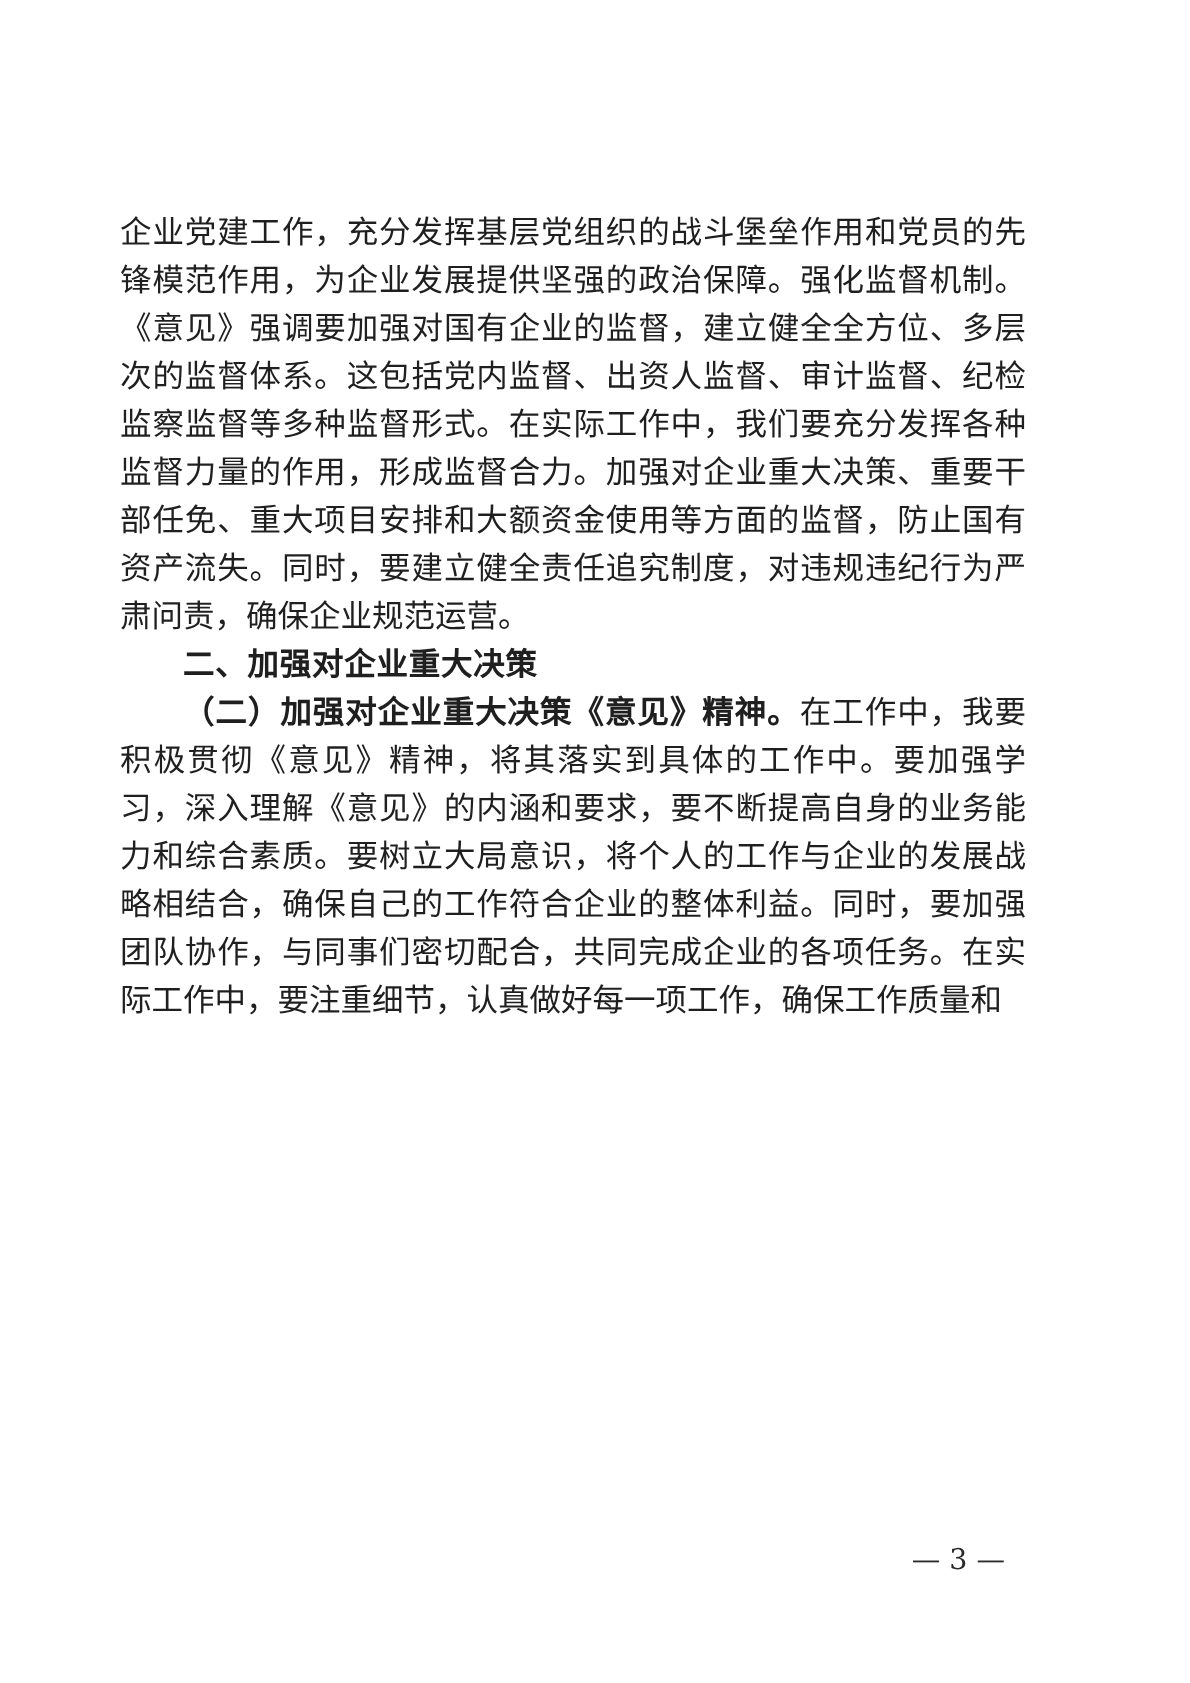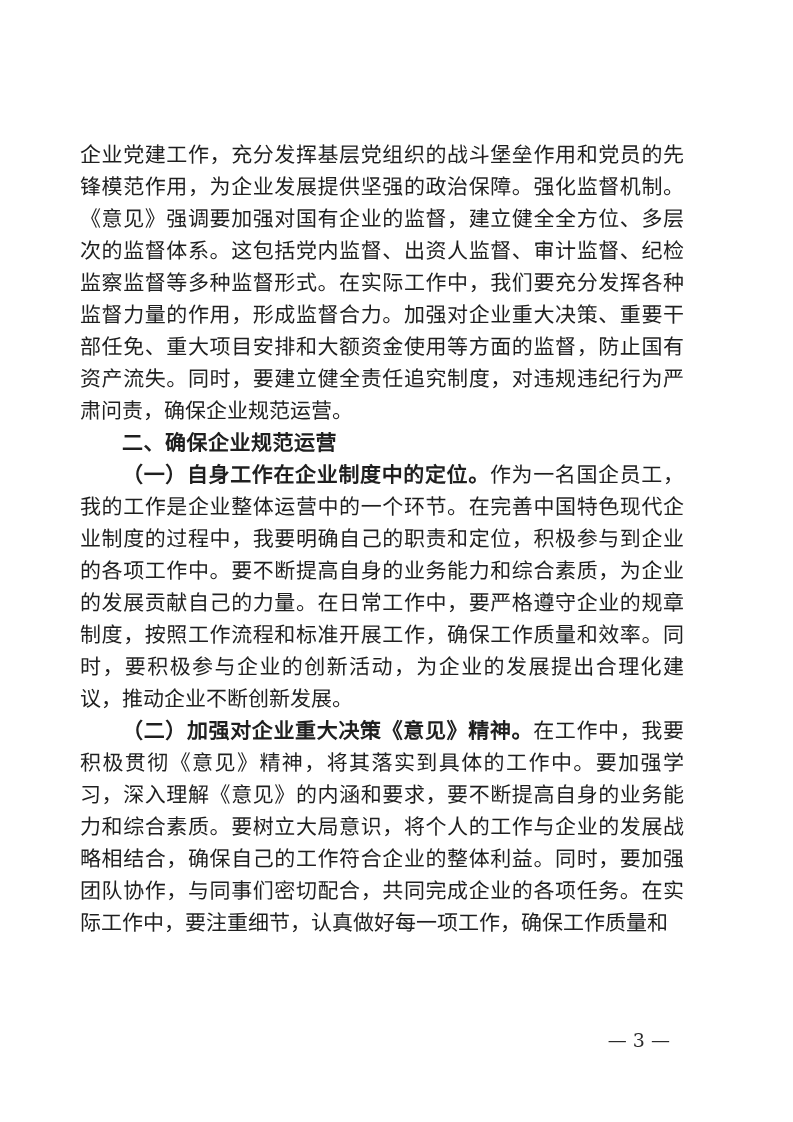--- a/index.html
+++ b/index.html
@@ -53,22 +53,21 @@
   }
 </style>
 </head>
 <body>
 
 <div class="page">
   <div class="content">
 
     <p class="para-body">企业党建工作，充分发挥基层党组织的战斗堡垒作用和党员的先锋模范作用，为企业发展提供坚强的政治保障。强化监督机制。《意见》强调要加强对国有企业的监督，建立健全全方位、多层次的监督体系。这包括党内监督、出资人监督、审计监督、纪检监察监督等多种监督形式。在实际工作中，我们要充分发挥各种监督力量的作用，形成监督合力。加强对企业重大决策、重要干部任免、重大项目安排和大额资金使用等方面的监督，防止国有资产流失。同时，要建立健全责任追究制度，对违规违纪行为严肃问责，确保企业规范运营。</p>
 
-    <p class="section-heading">二、确保企业规范运营</p>
+    <p class="section-heading">二、加强对企业重大决策</p>
 
-    <p class="para-body para-indent"><span class="para-lead">（一）自身工作在企业制度中的定位。</span><span>作为一名国企员工，我的工作是企业整体运营中的一个环节。在完善中国特色现代企业制度的过程中，我要明确自己的职责和定位，积极参与到企业的各项工作中。要不断提高自身的业务能力和综合素质，为企业的发展贡献自己的力量。在日常工作中，要严格遵守企业的规章制度，按照工作流程和标准开展工作，确保工作质量和效率。同时，要积极参与企业的创新活动，为企业的发展提出合理化建议，推动企业不断创新发展。</span></p>
 
     <p class="para-body para-indent"><span class="para-lead">（二）加强对企业重大决策《意见》精神。</span><span>在工作中，我要积极贯彻《意见》精神，将其落实到具体的工作中。要加强学习，深入理解《意见》的内涵和要求，要不断提高自身的业务能力和综合素质。要树立大局意识，将个人的工作与企业的发展战略相结合，确保自己的工作符合企业的整体利益。同时，要加强团队协作，与同事们密切配合，共同完成企业的各项任务。在实际工作中，要注重细节，认真做好每一项工作，确保工作质量和</span></p>
 
   </div>
 
   <div class="page-footer">— 3 —</div>
 </div>
 
 </body></html>

